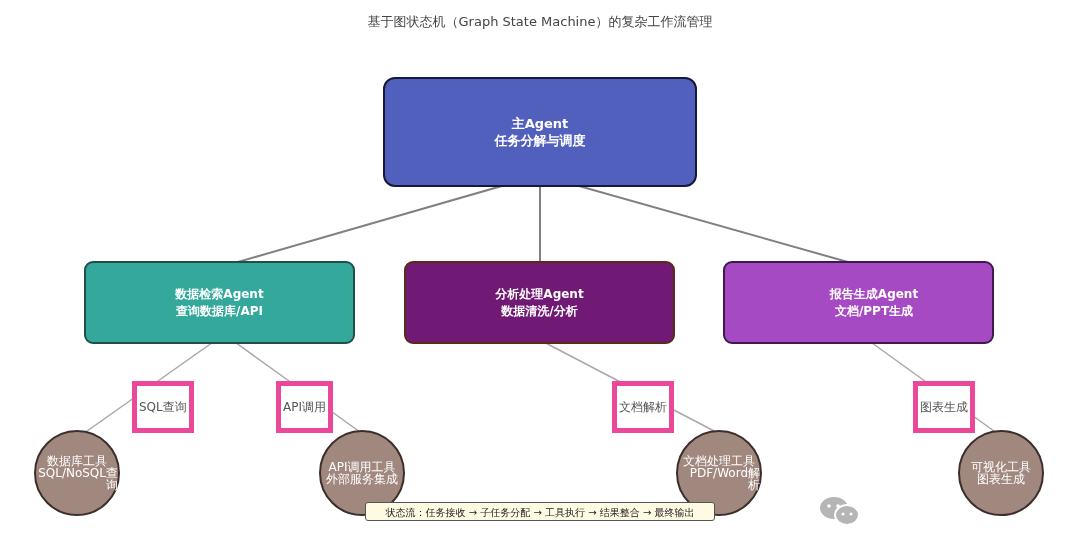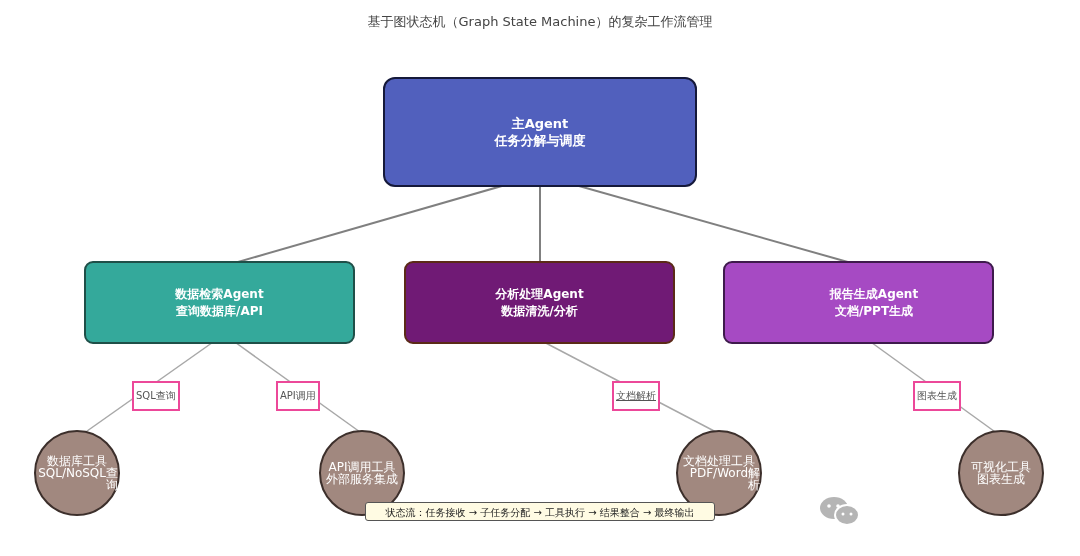--- a/index.html
+++ b/index.html
@@ -15,22 +15,22 @@
     .main { left: 383px; top: 77px; width: 314px; height: 110px; background: #5160bd;
             border: 2.5px solid #15193a; border-radius: 12px; font-size: 13px; }
     .agent { top: 261px; width: 271px; height: 83px; font-size: 12px; border: 2px solid; }
     .a1 { left: 84px; background: #34a99b; border-color: #1f4f48; }
     .a2 { left: 404px; background: #701a75; border-color: #5b2a17; }
     .a3 { left: 723px; background: #a64ac3; border-color: #3e1a4c; padding-left: 31px; }
     .tool { position: absolute; width: 86px; height: 86px; border-radius: 50%;
             background: #a1887f; border: 2px solid #3c2f2b; box-sizing: border-box;
             display: flex; flex-direction: column; align-items: center; justify-content: center;
             color: #fff; font-size: 12px; text-align: right; line-height: 12px; }
-    .elabel { position: absolute; font-size: 10px; color: #555; background: #fff;
-              border: 2px solid #ec4899; padding: 8px 2px; line-height: 10px; white-space: nowrap; }
+    .elabel { position: absolute; font-size: 12px; color: #555; background: #fff;
+              border: 5px solid #ec4899; padding: 16px 2px; line-height: 10px; white-space: nowrap; }
     .flow { position: absolute; left: 365px; top: 502px; width: 350px; height: 19px;
             background: #fffbe3; border: 1px solid #555; border-radius: 3px;
             font-size: 10px; color: #222; line-height: 19px; text-align: center; box-sizing: border-box; }
     .watermark { position: absolute; left: 818px; top: 496px; display: flex; align-items: center;
                  color: #a5a5a5; font-size: 22px; }
     .wm-icon { width: 44px; height: 30px; position: relative; margin-right: 6px; }
   </style>
 </head>
 <body>
 
@@ -63,21 +63,21 @@
   <span class="l1">分析处理Agent</span>
   <span class="l2">数据清洗/分析</span>
 </div>
 <div class="box agent a3">
   <span class="l1">报告生成Agent</span>
   <span class="l2">文档/PPT生成</span>
 </div>
 
 <div class="elabel" style="left:132px;top:381px;">SQL查询</div>
 <div class="elabel" style="left:276px;top:381px;">API调用</div>
-<div class="elabel" style="left:612px;top:381px;text-decoration:underline;">文档解析</div>
+<div class="elabel" style="left:612px;top:381px;">文档解析</div>
 <div class="elabel" style="left:913px;top:381px;">图表生成</div>
 
 <div class="tool" style="left:34px;top:430px;">
   <span>数据库工具</span>
   <span>SQL/NoSQL查询</span>
 </div>
 <div class="tool" style="left:319px;top:430px;">
   <span>API调用工具</span>
   <span>外部服务集成</span>
 </div>

